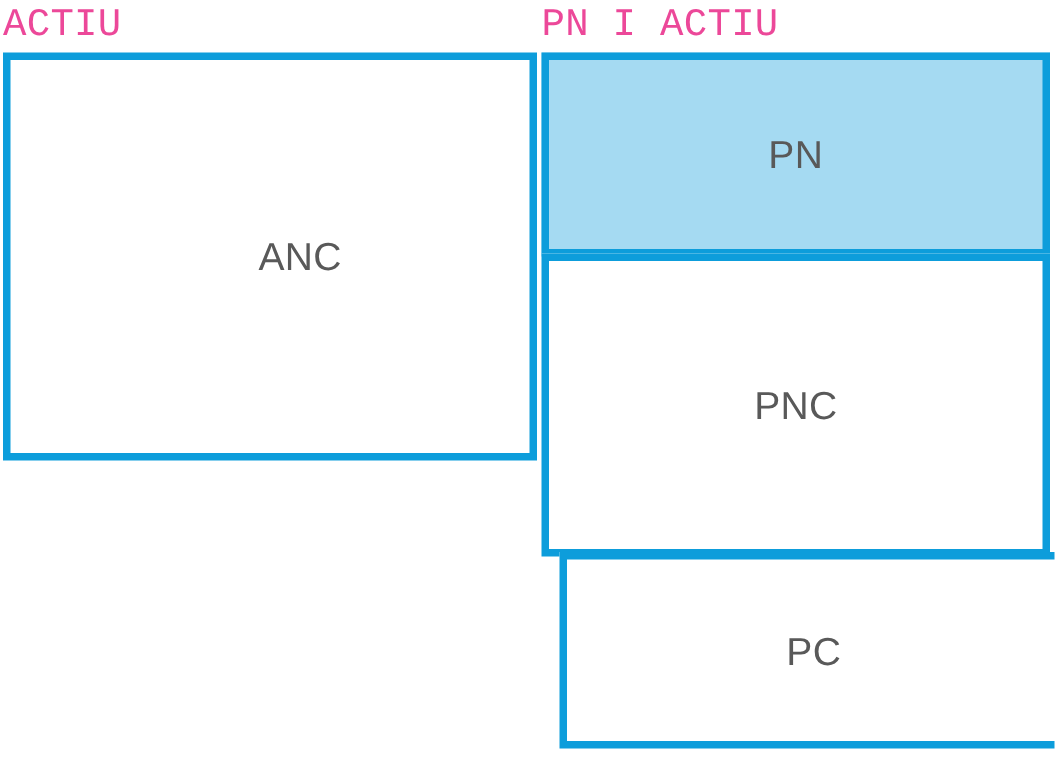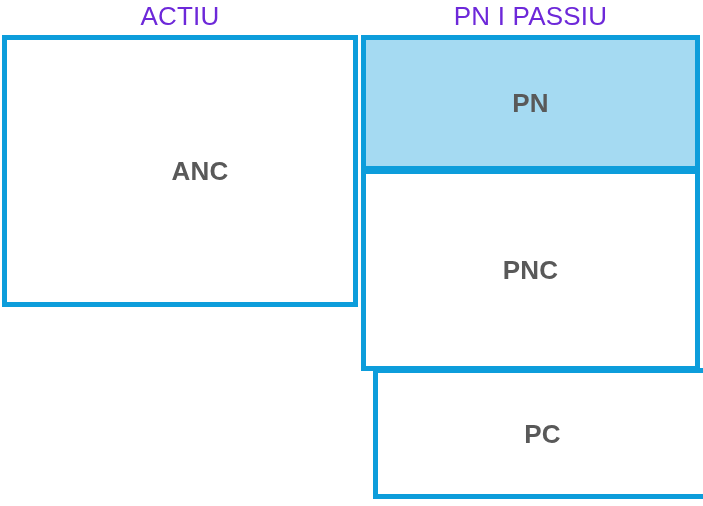--- a/index.html
+++ b/index.html
@@ -21,26 +21,26 @@
     height: 506px;
     box-sizing: border-box;
   }
 
   
   .col-header {
     position: absolute;
     top: 0px;
     height: 33px;
     line-height: 33px;
-    text-align: center;
     font-size: 26px;
-    color: #6d28d9;
+    color: #ec4899;
     letter-spacing: 0.2px;
     white-space: nowrap;
     user-select: none;
+    font-family: Liberation Mono, monospace;
   }
   #header-assets  { left: 2px;   width: 356px; }
   #header-equity  { left: 361px; width: 339px; }
 
   
   .column {
     position: absolute;
     top: 35px;
     box-sizing: border-box;
   }
@@ -61,40 +61,39 @@
   }
   .box + .box { border-top-width: 5px; }
 
   .box-label {
     font-size: 26px;
     color: #595959;
     letter-spacing: 0.2px;
     line-height: 1;
     white-space: nowrap;
     user-select: none;
-    font-weight: bold;
   }
 
   
   #box-anc { top: 0px;   height: 272px; padding-left: 40px; }
   #box-ac  { top: 269px; height: 195px; }
 
   
   #box-pn  { top: 0px;   height: 136px; background: #a5daf2; }
   #box-pnc { top: 134px; height: 202px; text-align: center; }
   #box-pc  { top: 333px; height: 131px; margin-left: 12px; }
 </style>
 </head>
 <body>
 
 <div id="balance-diagram">
 
   <div id="header-assets" class="col-header">ACTIU</div>
 
-  <div id="header-equity" class="col-header">PN I PASSIU</div>
+  <div id="header-equity" class="col-header">PN I ACTIU</div>
 
   <div id="assets-column" class="column">
 
     <div id="box-anc" class="box">
       <span class="box-label">ANC</span>
     </div>
 
 
   </div>
 

